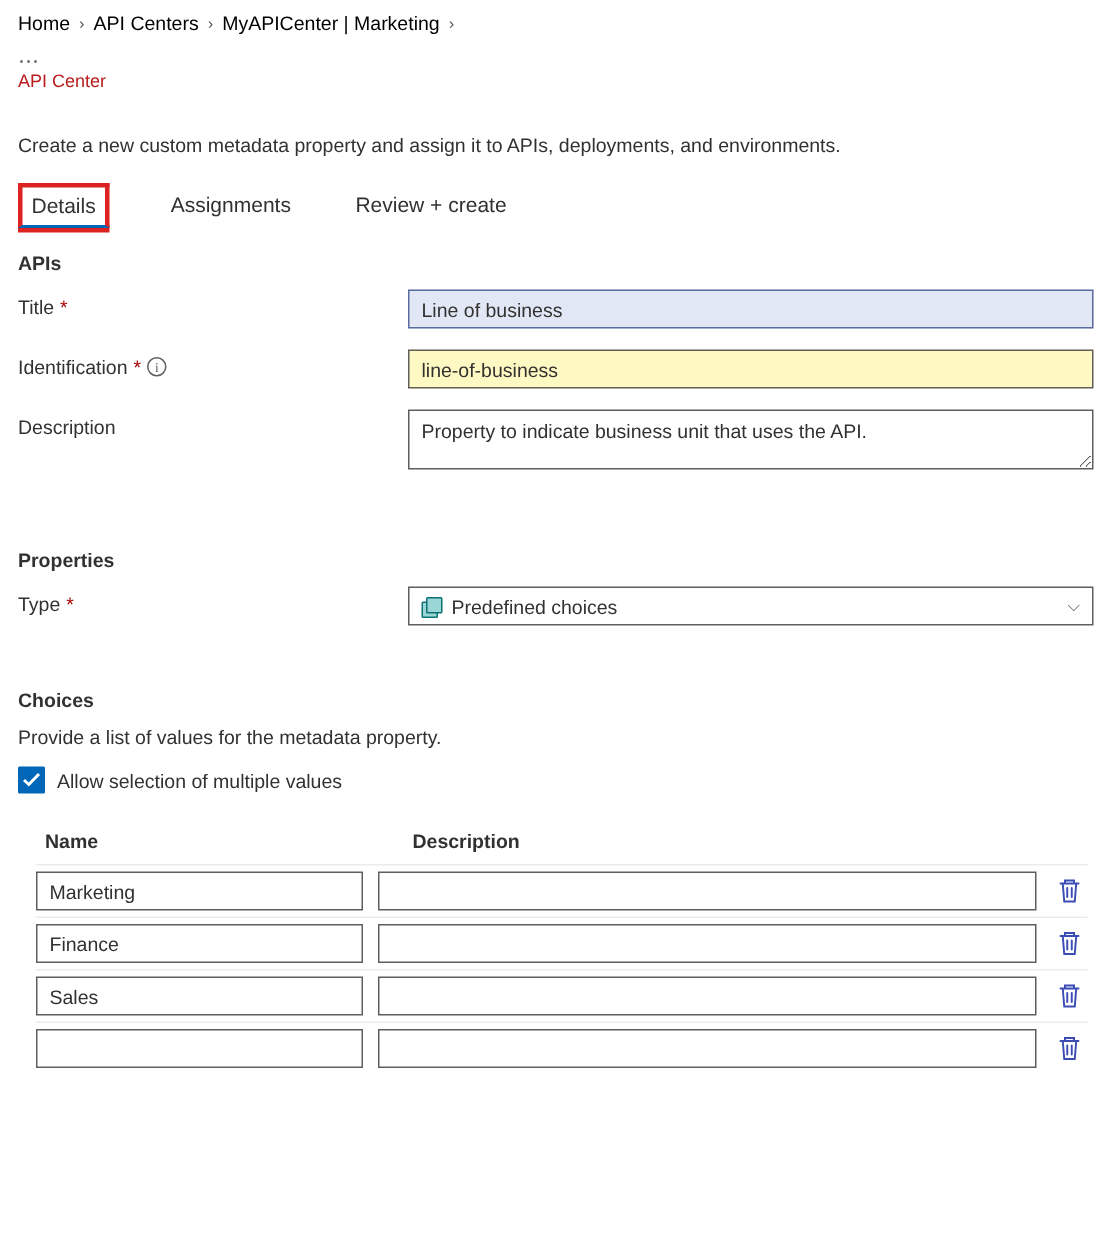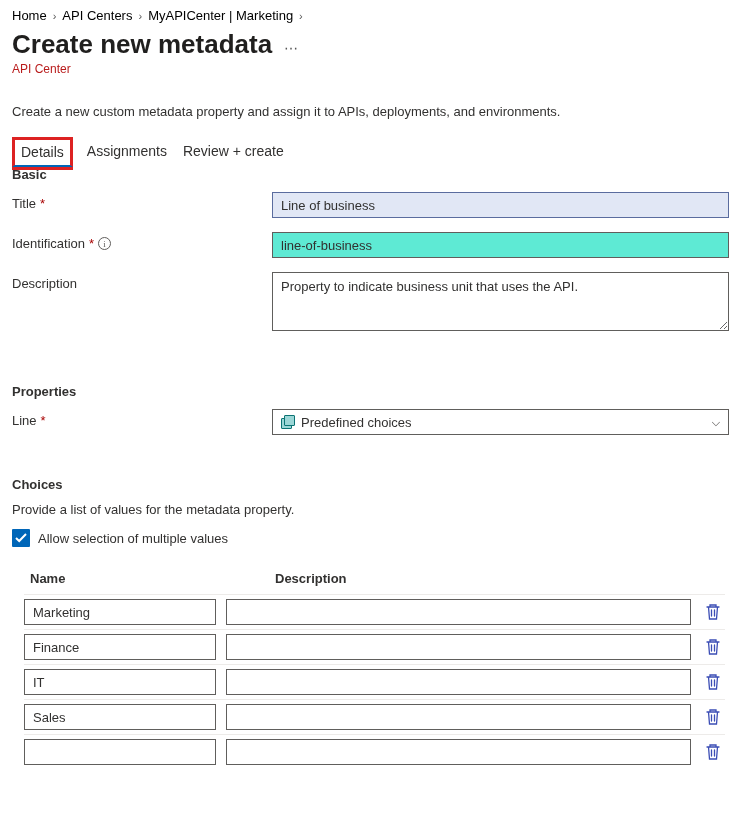--- a/index.html
+++ b/index.html
@@ -52,22 +52,23 @@
       margin-top: 2px;
       margin-bottom: 28px;
     }
     .intro {
       font-size: 13px;
       color: #323130;
       margin-bottom: 18px;
     }
     .tabs {
       display: flex;
-      gap: 12px;
+      gap: 39px;
       border-bottom: none;
+      margin-bottom: 16px;
     }
     .tab {
       font-size: 14px;
       color: #323130;
       padding: 6px 2px;
       cursor: pointer;
       border-bottom: 2px solid transparent;
     }
     .tab.active {
       border-bottom: 2px solid #0066b8;
@@ -125,29 +126,29 @@
       flex: 1;
     }
     .text-input {
       width: 100%;
       height: 26px;
       border: 1px solid #605e5c;
       padding: 0 8px;
       font-size: 13px;
       font-family: inherit;
       color: #323130;
-      background: #5eead4;
+      background: #fef9c3;
     }
     .text-input.highlight {
       background: #e1e7f5;
       border: 1px solid #5a6c9e;
     }
     .textarea-input {
       width: 100%;
-      height: 59px;
+      height: 40px;
       border: 1px solid #605e5c;
       padding: 6px 8px;
       font-size: 13px;
       font-family: inherit;
       color: #323130;
       resize: both;
     }
     .select-input {
       width: 100%;
       height: 26px;
@@ -156,21 +157,21 @@
       font-size: 13px;
       font-family: inherit;
       display: flex;
       align-items: center;
       justify-content: space-between;
       cursor: pointer;
       background: #fff;
     }
     .select-left {
       display: flex;
-      align-items: flex-start;
+      align-items: flex-end;
       gap: 6px;
     }
     .copy-icon {
       width: 14px;
       height: 14px;
       position: relative;
     }
     .copy-icon::before, .copy-icon::after {
       content: '';
       position: absolute;
@@ -233,21 +234,21 @@
     }
     .table-row .cell-input {
       height: 26px;
       border: 1px solid #605e5c;
       padding: 0 8px;
       font-size: 13px;
       font-family: inherit;
       color: #323130;
       background: #fff;
     }
-    .table-row .cell-input.name { width: 192px; }
+    .table-row .cell-input.name { width: 218px; }
     .table-row .cell-input.desc { flex: 1; }
     .delete-btn {
       width: 24px;
       height: 24px;
       display: flex;
       align-items: center;
       justify-content: center;
       cursor: pointer;
       color: #3b4db5;
     }
@@ -259,34 +260,33 @@
 <nav class="breadcrumb">
   <a>Home</a>
   <span class="chev">›</span>
   <a>API Centers</a>
   <span class="chev">›</span>
   <a>MyAPICenter | Marketing</a>
   <span class="chev">›</span>
 </nav>
 
 <div class="page-title-row">
-  <h1 class="page-title">Create new metadata</h1>
   <span class="ellipsis-btn">⋯</span>
 </div>
 <div class="subtitle">API Center</div>
 
 <p class="intro">Create a new custom metadata property and assign it to APIs, deployments, and environments.</p>
 
 <div class="tabs">
   <div class="tab active">Details</div>
   <div class="tab">Assignments</div>
   <div class="tab">Review + create</div>
 </div>
 
-<div class="section-header">Basic</div>
+<div class="section-header">APIs</div>
 
 <div class="field-row">
   <div class="field-label">
     <span>Title</span> 
       <span class="req">*</span>
   </div>
   <div class="field-input-wrap">
     <input class="text-input highlight" value="Line of business" style="">
   </div>
 </div>
@@ -310,21 +310,21 @@
     <textarea class="textarea-input" style="">Property to indicate business unit that uses the API.</textarea>
   </div>
 </div>
 
 <div class="section-gap"></div>
 
 <div class="section-header">Properties</div>
 
 <div class="field-row">
   <div class="field-label">
-    <span>Line</span> 
+    <span>Type</span> 
       <span class="req">*</span>
   </div>
   <div class="field-input-wrap">
     <div class="select-input">
       <span class="select-left">
         <span class="copy-icon"></span>
         <span>Predefined choices</span>
       </span>
       <span class="chevron-down">⌵</span>
     </div>
@@ -365,29 +365,20 @@
   <div class="table-row">
     <input class="cell-input name" value="Finance" style="">
     <input class="cell-input desc" value="" style="">
     <div class="delete-btn">
       <svg viewBox="0 0 16 18">
           <path d="M2 4h12M5 4V2h6v2M3.5 4l1 12h7l1-12M6.5 7v6M9.5 7v6" stroke="currentColor" stroke-width="1.3" fill="none" stroke-linecap="round"></path>
         </svg>
     </div>
   </div>
 
-  <div class="table-row">
-    <input class="cell-input name" value="IT" style="">
-    <input class="cell-input desc" value="" style="">
-    <div class="delete-btn">
-      <svg viewBox="0 0 16 18">
-          <path d="M2 4h12M5 4V2h6v2M3.5 4l1 12h7l1-12M6.5 7v6M9.5 7v6" stroke="currentColor" stroke-width="1.3" fill="none" stroke-linecap="round"></path>
-        </svg>
-    </div>
-  </div>
 
   <div class="table-row">
     <input class="cell-input name" value="Sales" style="">
     <input class="cell-input desc" value="" style="">
     <div class="delete-btn">
       <svg viewBox="0 0 16 18">
           <path d="M2 4h12M5 4V2h6v2M3.5 4l1 12h7l1-12M6.5 7v6M9.5 7v6" stroke="currentColor" stroke-width="1.3" fill="none" stroke-linecap="round"></path>
         </svg>
     </div>
   </div>

